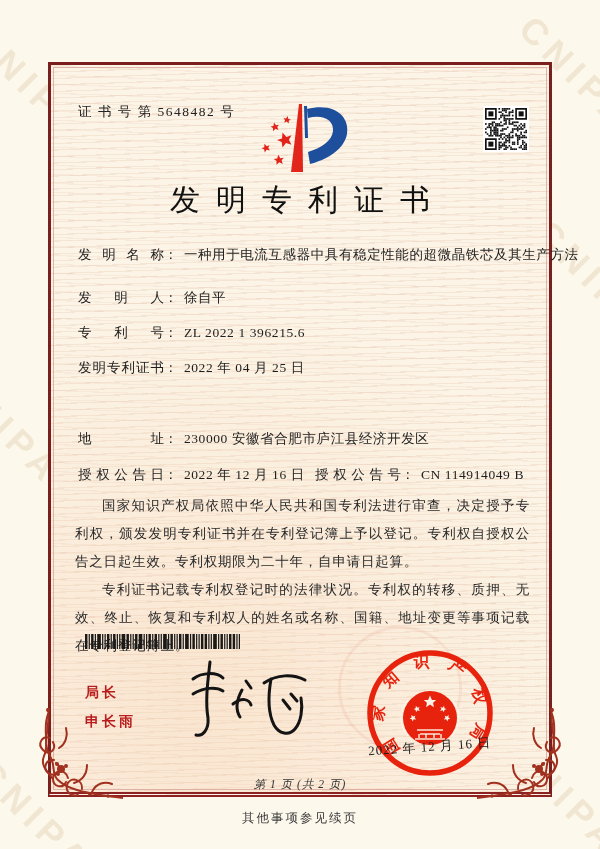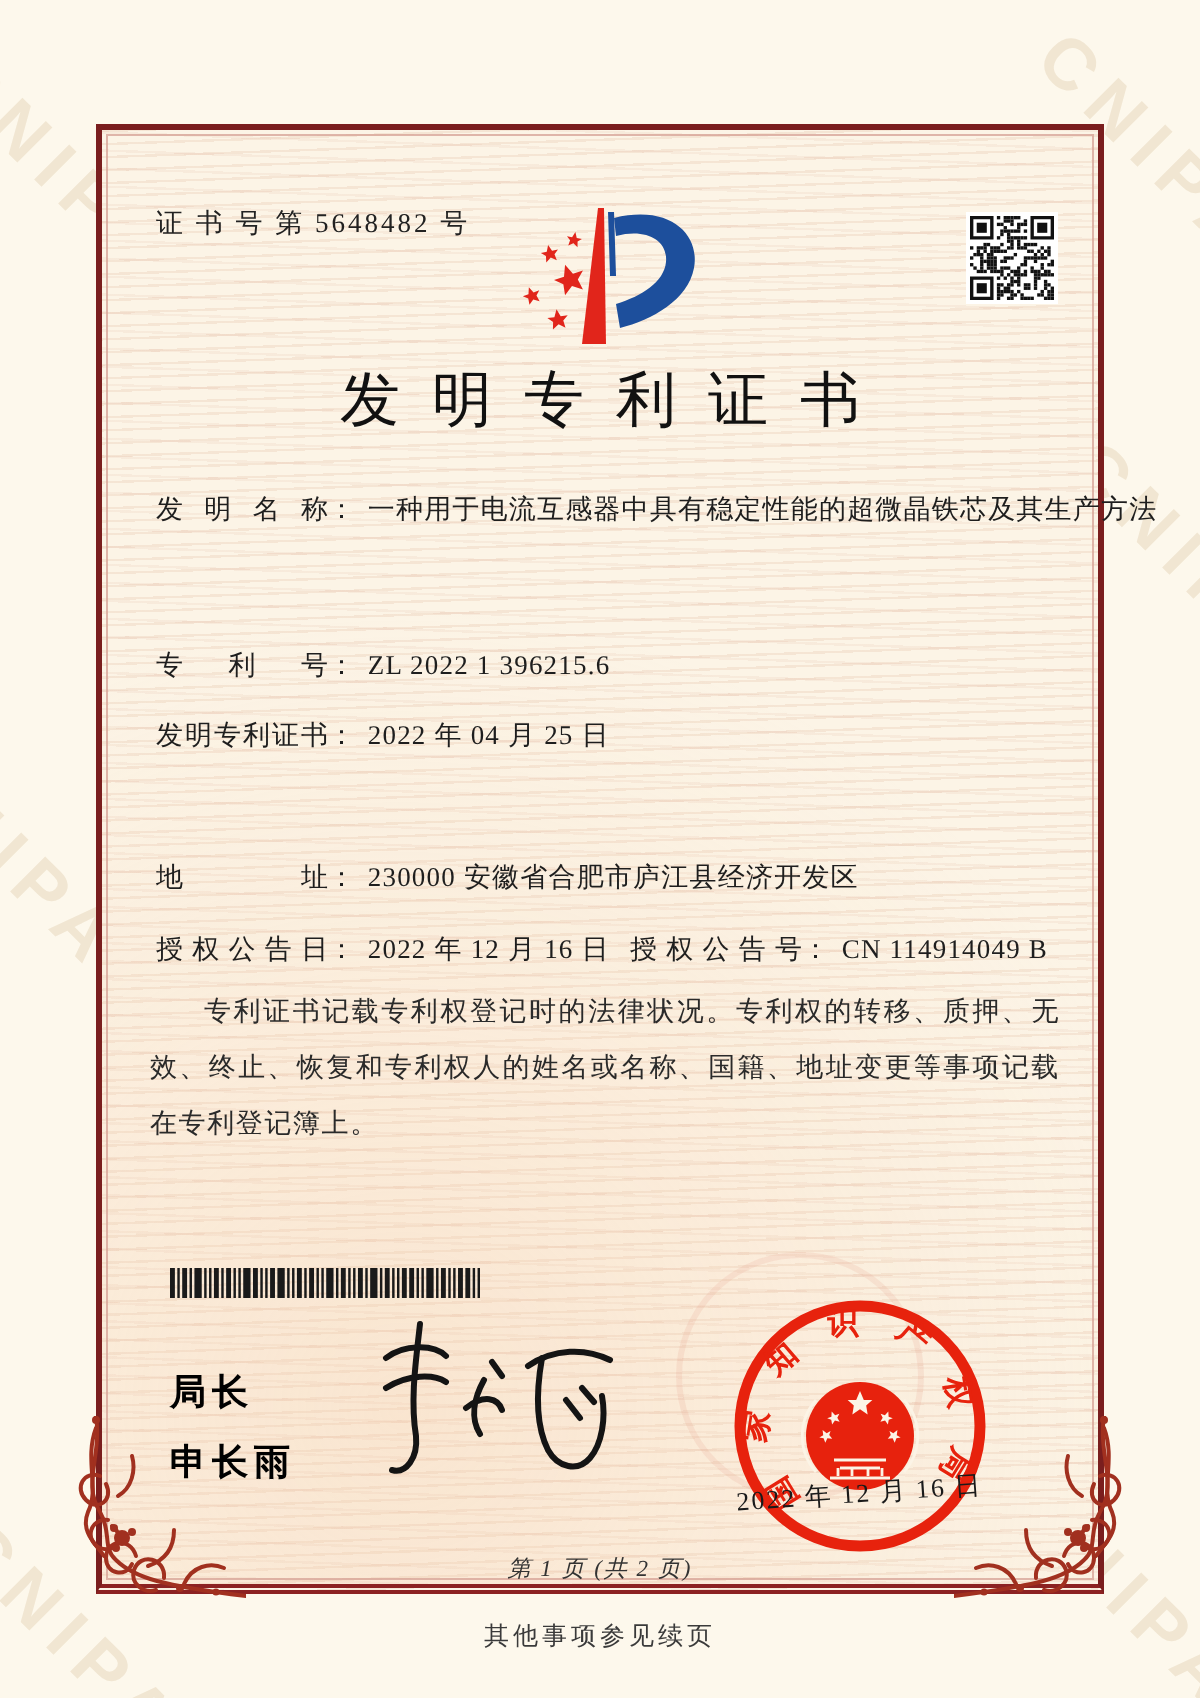--- a/index.html
+++ b/index.html
@@ -56,21 +56,21 @@
   .statement{
     position:absolute;left:75px;top:492px;width:455px;
     font-size:13.5px;line-height:28px;letter-spacing:0.8px;color:#2a2a2a;
     text-align:justify;
   }
   .statement p{margin:0;text-indent:2em;}
   
   .barcode{position:absolute;left:85px;top:634px;}
   .director{position:absolute;left:85px;top:684px;
     font-family:Liberation Mono, monospace;
-    font-weight:bold;font-size:18px;letter-spacing:3px;color:#000000;}
+    font-weight:bold;font-size:14px;letter-spacing:3px;color:#b91c1c;}
   .director div{margin-bottom:11px;}
   .signature{position:absolute;left:172px;top:652px;}
   .seal{position:absolute;left:355px;top:640px;}
   .seal-ghost{position:absolute;left:338px;top:626px;width:118px;height:118px;border-radius:50%;
     border:3px solid rgba(226,140,120,0.14);}
   .page-no{
     position:absolute;left:0;top:777px;width:100%;text-align:center;
     font-size:11.5px;letter-spacing:1px;color:#333;font-style:italic;
   }
   .continuation{
@@ -388,20 +388,24 @@
       <rect x="2" y="20" width="3" height="3"></rect>
     </g>
   </svg>
 
   <div class="title">发明专利证书</div>
 
   <div class="row" style="top:246px">
     <span class="flabel">发明名称</span><span class="fcolon">：</span>
     <span class="fvalue">一种用于电流互感器中具有稳定性能的超微晶铁芯及其生产方法</span>
   </div>
+  <div class="row" style="top:289px">
+    <span class="flabel">发明人</span><span class="fcolon">：</span>
+    <span class="fvalue">徐自平</span>
+  </div>
   <div class="row" style="top:324px">
     <span class="flabel">专利号</span><span class="fcolon">：</span>
     <span class="fvalue">ZL 2022 1 396215.6</span>
   </div>
   <div class="row" style="top:359px">
     <span class="flabel">发明专利证书</span><span class="fcolon">：</span>
     <span class="fvalue">2022 年 04 月 25 日</span>
   </div>
   <div class="row" style="top:430px">
     <span class="flabel">地址</span><span class="fcolon">：</span>
@@ -412,20 +416,21 @@
       <span class="flabel">授权公告日</span><span class="fcolon">：</span>
       <span class="fvalue">2022 年 12 月 16 日</span>
     </span>
     <span class="subfield" style="left:237px">
       <span class="flabel">授权公告号</span><span class="fcolon">：</span>
       <span class="fvalue">CN 114914049 B</span>
     </span>
   </div>
 
   <div class="statement">
+    <p>国家知识产权局依照中华人民共和国专利法进行审查，决定授予专利权，颁发发明专利证书并在专利登记簿上予以登记。专利权自授权公告之日起生效。专利权期限为二十年，自申请日起算。</p>
     <p>专利证书记载专利权登记时的法律状况。专利权的转移、质押、无效、终止、恢复和专利权人的姓名或名称、国籍、地址变更等事项记载在专利登记簿上。</p>
   </div>
 
   <svg class="barcode" width="155" height="15" viewBox="0 0 127 15" preserveAspectRatio="none">
     <g fill="#1a1a1a">
       <rect x="0" width="2" height="15"></rect>
         <rect x="3" width="1" height="15"></rect>
         <rect x="5" width="2" height="15"></rect>
         <rect x="8" width="1" height="15"></rect>
       <rect x="10" width="3" height="15"></rect>

